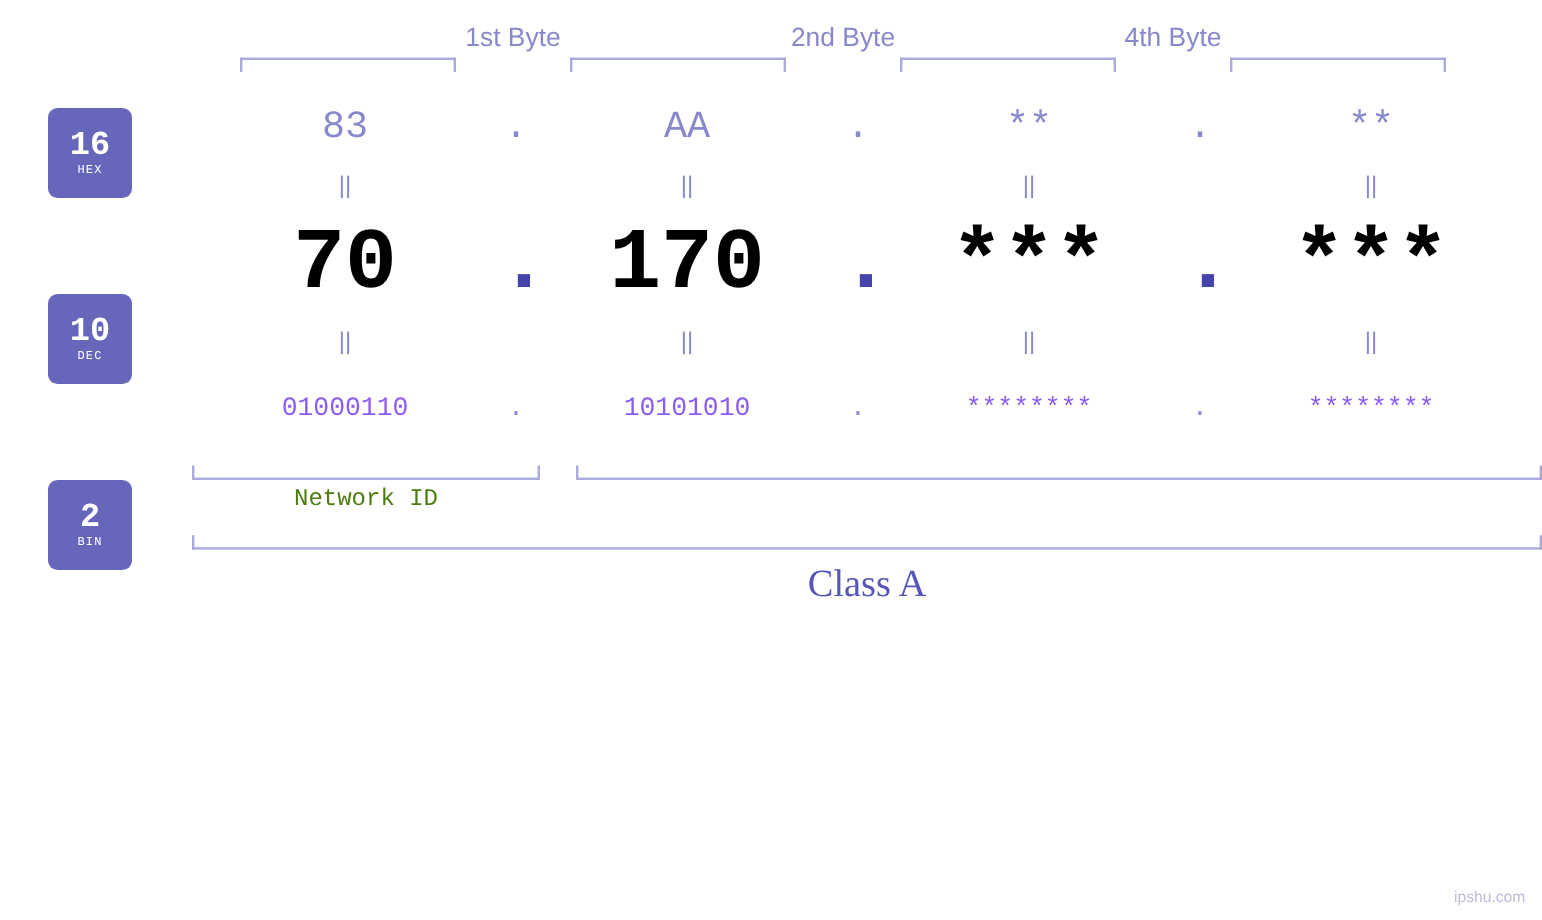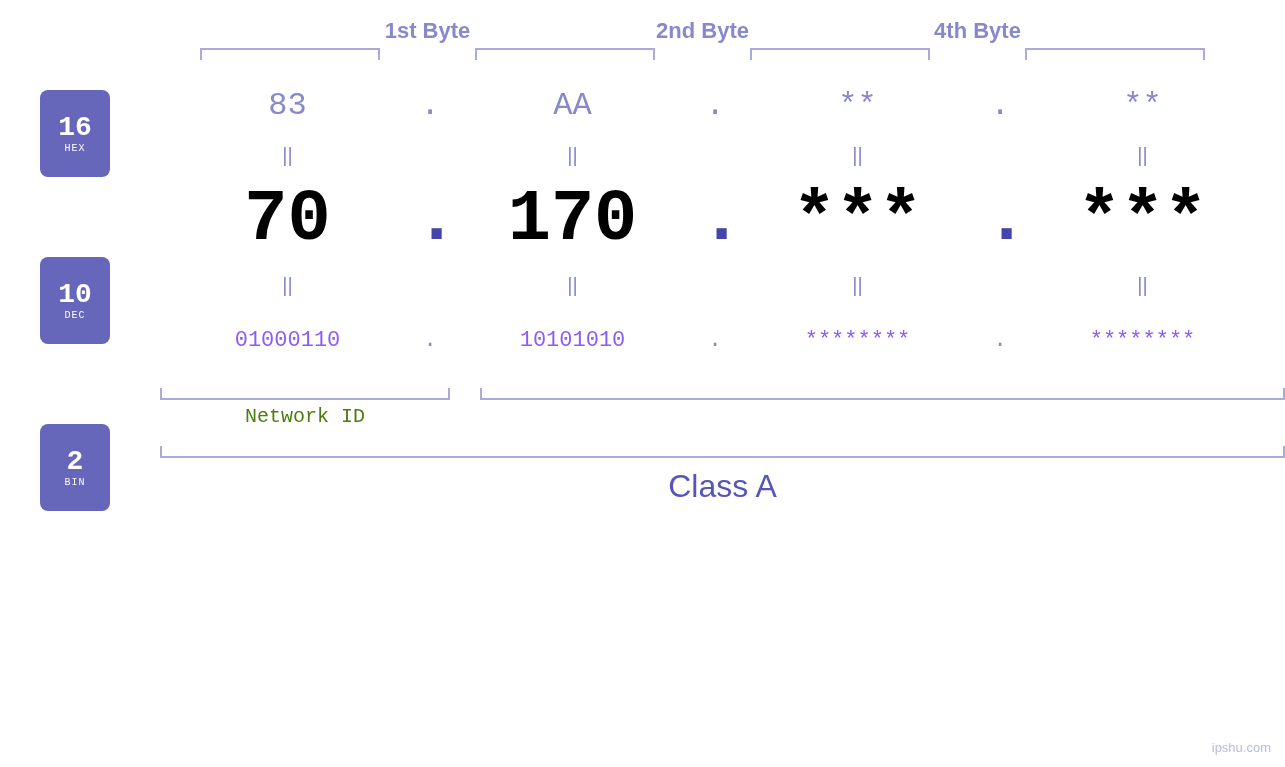--- a/index.html
+++ b/index.html
@@ -31,21 +31,21 @@
       padding-top: 18px;
       margin-left: 120px;
     }
 
     .byte-header {
       width: 275px;
       text-align: center;
       color: #8888cc;
       font-size: 22px;
       font-family: Arial, sans-serif;
-      font-weight: bold;
+      font-weight: normal;
     }
 
     
     .bracket-row {
       display: flex;
       justify-content: center;
       width: 100%;
       margin-left: 120px;
       margin-top: 4px;
     }
@@ -76,21 +76,21 @@
     .badges-column {
       display: flex;
       flex-direction: column;
       gap: 0;
       width: 120px;
       padding-top: 20px;
     }
 
     .badge {
       width: 70px;
-      height: 87px;
+      height: 75px;
       background: #6666bb;
       border-radius: 8px;
       display: flex;
       flex-direction: column;
       align-items: center;
       justify-content: center;
       color: white;
       margin-bottom: 80px;
     }
 
@@ -358,20 +358,20 @@
         <div style="flex:1; height:12px; border-bottom:2px solid #aaaadd; border-left:2px solid #aaaadd; border-right:2px solid #aaaadd;"></div>
       </div>
 
       <div style="display:flex; margin-top:5px;">
         <div style="width:290px; text-align:center; color:#4d7c0f; font-size:20px; font-family:'Courier New',monospace;">Network ID</div>
         <div style="width:30px;"></div>
       </div>
 
       <div style="height:12px; border-bottom:2px solid #aaaadd; border-left:2px solid #aaaadd; border-right:2px solid #aaaadd; margin-top:18px;"></div>
 
-      <div style="text-align:center; margin-top:10px; color:#5555bb; font-size:32px; font-family:Liberation Sans, sans-serif;">Class A</div>
+      <div style="text-align:center; margin-top:10px; color:#5555bb; font-size:32px; font-family:Liberation Serif, serif;">Class A</div>
 
     </div>
   </div>
 
   <div class="watermark">ipshu.com</div>
 
 </div>
 
 </body></html>

